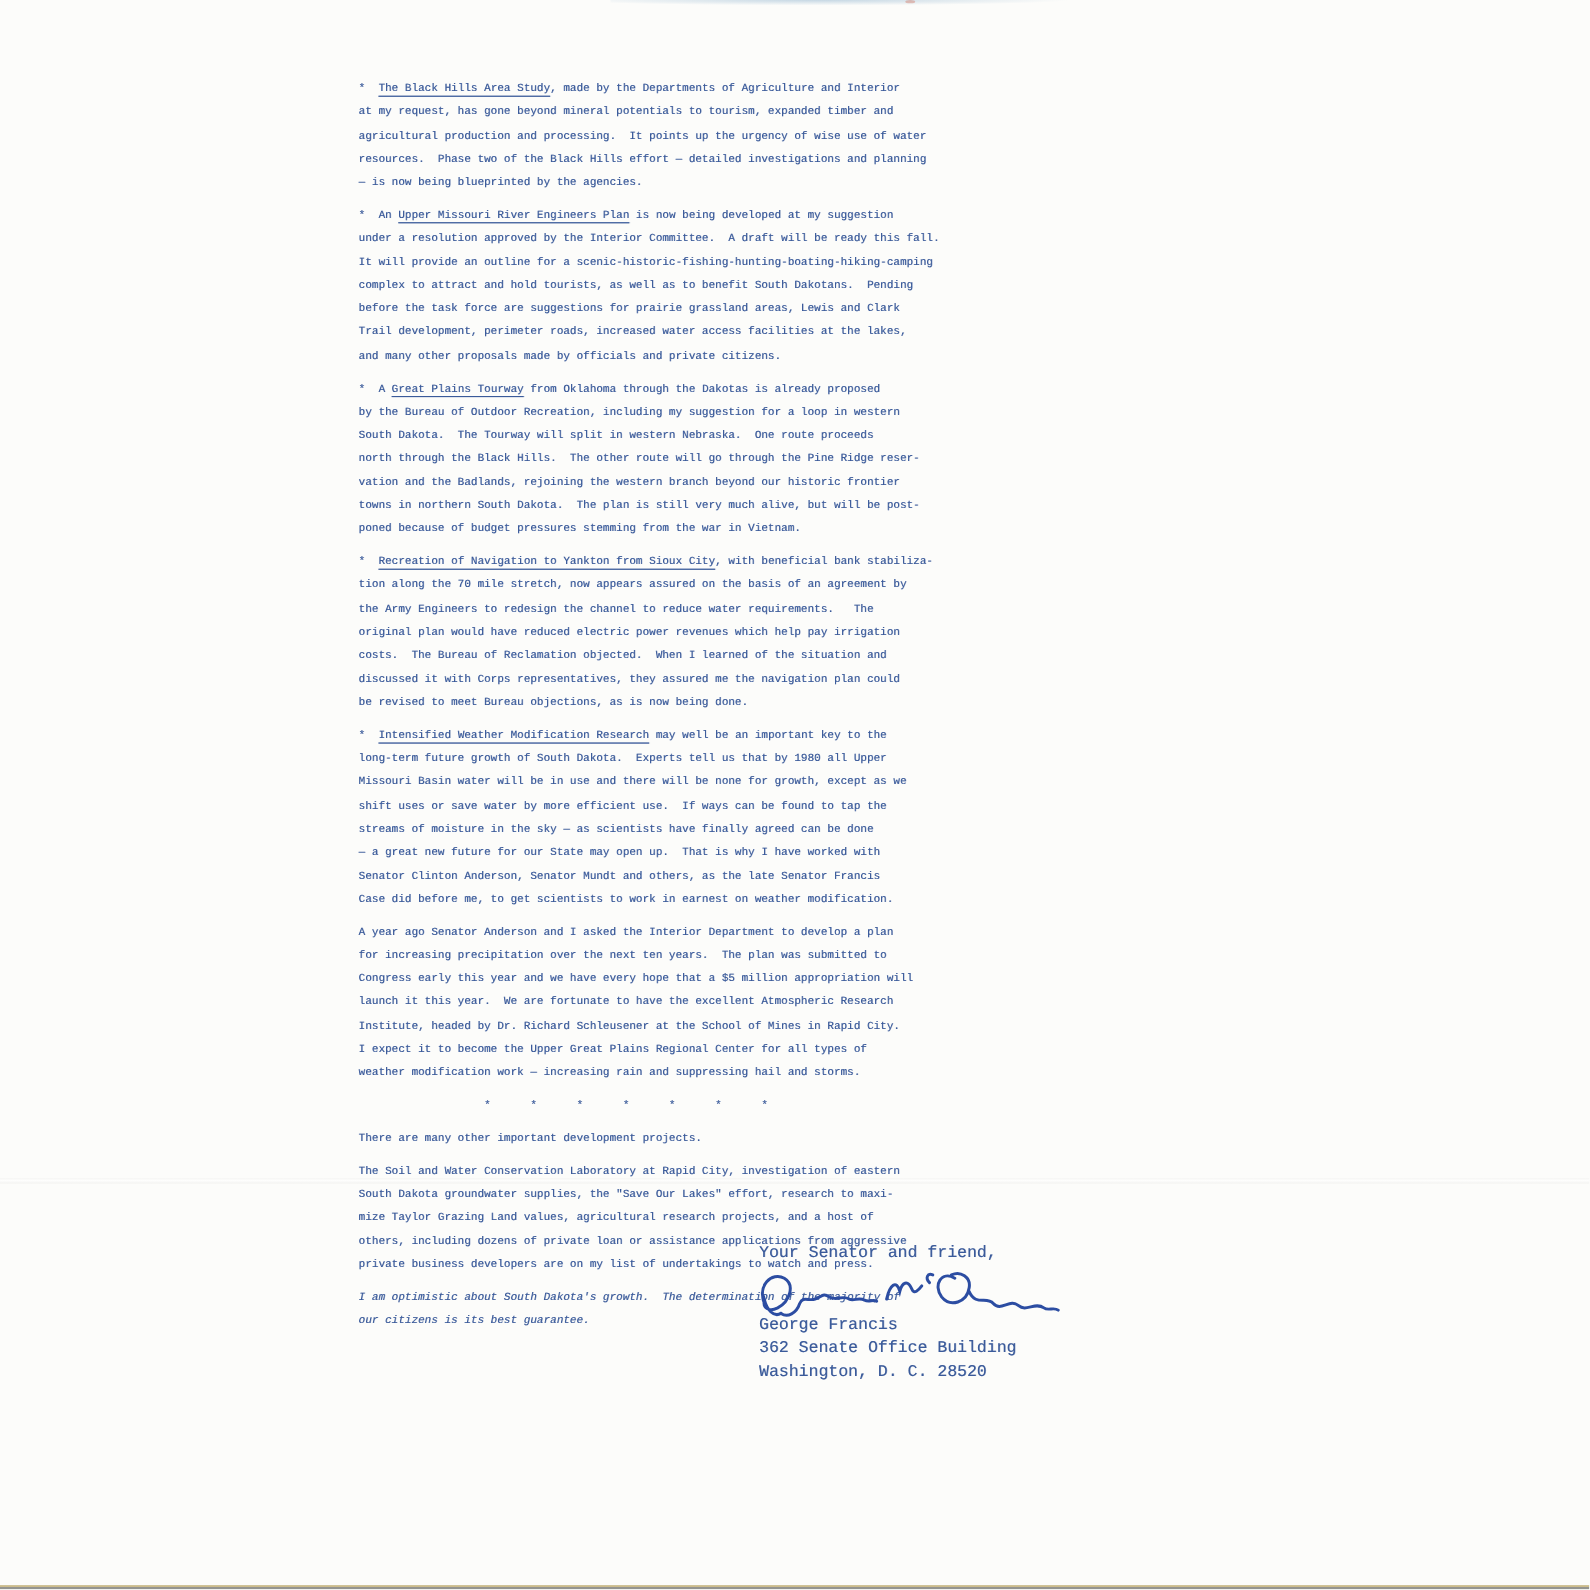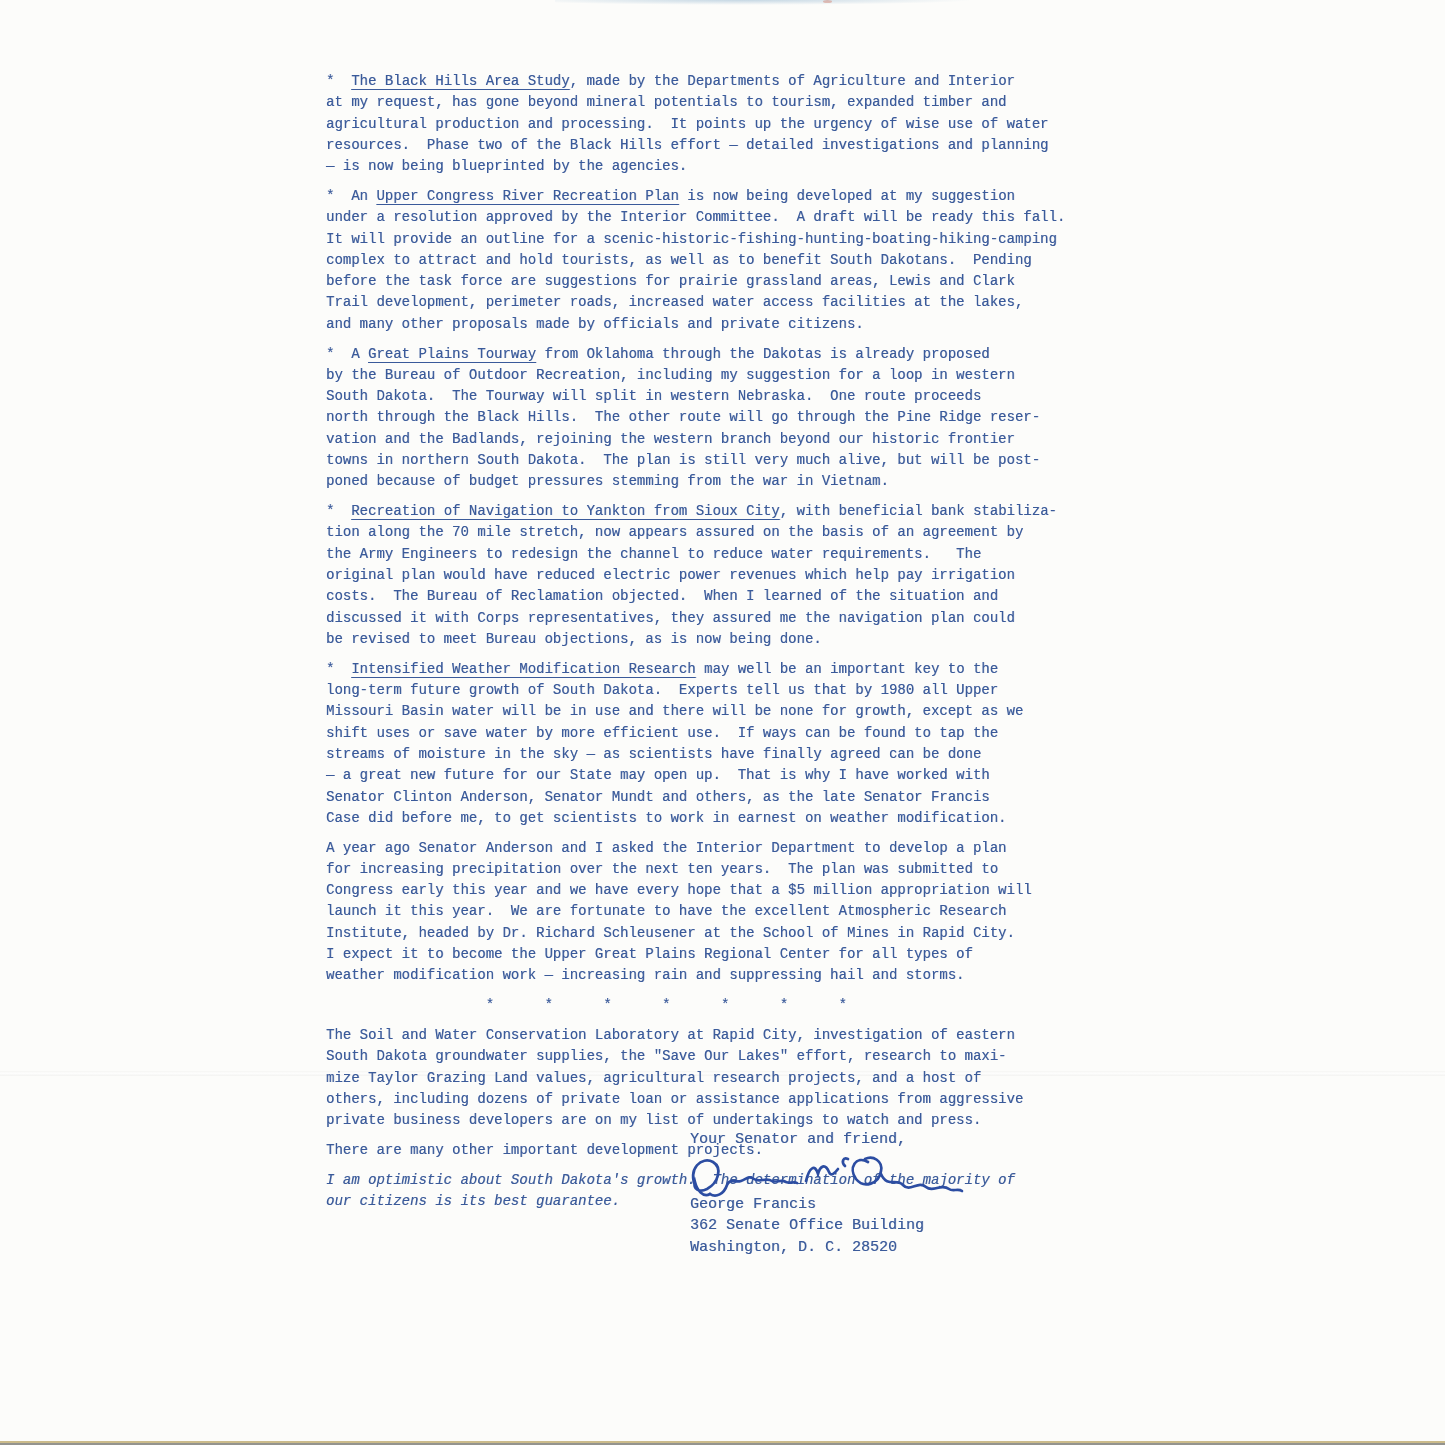--- a/index.html
+++ b/index.html
@@ -43,21 +43,21 @@
     left: 0; right: 0; bottom: 0;
     height: 4px;
     background: linear-gradient(to bottom, rgba(195,176,120,0.85) 0 40%, #94948f 40% 100%);
   }
   
   .letter-body {
     position: absolute;
     left: 326px;
     top: 71px;
     width: 815px;
-    font-size: 14px;
+    font-size: 10px;
     line-height: 21.3px;
     color: #3a5a9a;
     white-space: pre-wrap;
     text-shadow: 0.45px 0 0 rgba(58,90,154,0.5);
   }
   .para { margin: 0 0 8.5px 0; }
   .para:last-child { margin-bottom: 0; font-style: italic; }
   .u {
     text-decoration: underline;
     text-underline-offset: 3.5px;
@@ -86,21 +86,21 @@
 
   <div class="top-smudge"></div>
   <div class="top-speck"></div>
   <div class="crease"></div>
   <div class="bottom-edge"></div>
 
   <div class="letter-body"><div class="para"><span>*  </span><span class="u">The Black Hills Area Study</span><span>, made by the Departments of Agriculture and Interior
 at my request, has gone beyond mineral potentials to tourism, expanded timber and
 agricultural production and processing.  It points up the urgency of wise use of water
 resources.  Phase two of the Black Hills effort — detailed investigations and planning
-— is now being blueprinted by the agencies.</span></div><div class="para"><span>*  An </span><span class="u">Upper Congress River Recreation Plan</span><span> is now being developed at my suggestion
+— is now being blueprinted by the agencies.</span></div><div class="para"><span>*  An </span><span class="u">Upper Missouri River Engineers Plan</span><span> is now being developed at my suggestion
 under a resolution approved by the Interior Committee.  A draft will be ready this fall.
 It will provide an outline for a scenic-historic-fishing-hunting-boating-hiking-camping
 complex to attract and hold tourists, as well as to benefit South Dakotans.  Pending
 before the task force are suggestions for prairie grassland areas, Lewis and Clark
 Trail development, perimeter roads, increased water access facilities at the lakes,
 and many other proposals made by officials and private citizens.</span></div><div class="para"><span>*  A </span><span class="u">Great Plains Tourway</span><span> from Oklahoma through the Dakotas is already proposed
 by the Bureau of Outdoor Recreation, including my suggestion for a loop in western
 South Dakota.  The Tourway will split in western Nebraska.  One route proceeds
 north through the Black Hills.  The other route will go through the Pine Ridge reser-
 vation and the Badlands, rejoining the western branch beyond our historic frontier
@@ -117,25 +117,25 @@
 shift uses or save water by more efficient use.  If ways can be found to tap the
 streams of moisture in the sky — as scientists have finally agreed can be done
 — a great new future for our State may open up.  That is why I have worked with
 Senator Clinton Anderson, Senator Mundt and others, as the late Senator Francis
 Case did before me, to get scientists to work in earnest on weather modification.</span></div><div class="para"><span>A year ago Senator Anderson and I asked the Interior Department to develop a plan
 for increasing precipitation over the next ten years.  The plan was submitted to
 Congress early this year and we have every hope that a $5 million appropriation will
 launch it this year.  We are fortunate to have the excellent Atmospheric Research
 Institute, headed by Dr. Richard Schleusener at the School of Mines in Rapid City.
 I expect it to become the Upper Great Plains Regional Center for all types of
-weather modification work — increasing rain and suppressing hail and storms.</span></div><div class="para"><span>                   *      *      *      *      *      *      *</span></div><div class="para"><span>The Soil and Water Conservation Laboratory at Rapid City, investigation of eastern
+weather modification work — increasing rain and suppressing hail and storms.</span></div><div class="para"><span>                   *      *      *      *      *      *      *</span></div><div class="para"><span>There are many other important development projects.</span></div><div class="para"><span>The Soil and Water Conservation Laboratory at Rapid City, investigation of eastern
 South Dakota groundwater supplies, the "Save Our Lakes" effort, research to maxi-
 mize Taylor Grazing Land values, agricultural research projects, and a host of
 others, including dozens of private loan or assistance applications from aggressive
-private business developers are on my list of undertakings to watch and press.</span></div><div class="para"><span>There are many other important development projects.</span></div><div class="para"><span>I am optimistic about South Dakota's growth.  The determination of the majority of
+private business developers are on my list of undertakings to watch and press.</span></div><div class="para"><span>I am optimistic about South Dakota's growth.  The determination of the majority of
 our citizens is its best guarantee.</span></div></div>
 
   <div class="closing">
     <div>Your Senator and friend,</div>
     <div class="sig-wrap">
       <svg width="285" height="52" viewBox="0 0 285 52" fill="none" xmlns="http://www.w3.org/2000/svg">
         <g stroke="#2c4da2" stroke-width="2.7" stroke-linecap="round" fill="none">
           <path d="M14 36 C5 16 20 4 31 10 C41 16 36 31 25 37 C17 41 11 37 13 30 C15 38 21 46 28 42"></path>
           <path d="M28 42 C34 46 42 42 45 33 C48 26 53 31 59 29 C65 27 66 23 72 27 C78 31 84 25 90 29 C94 31 99 27 104 30 C108 32 112 29 115 31"></path>
           <path d="M124 29 C127 16 133 11 136 22 C138 14 143 11 147 20 C149 25 153 21 156 17"></path>

